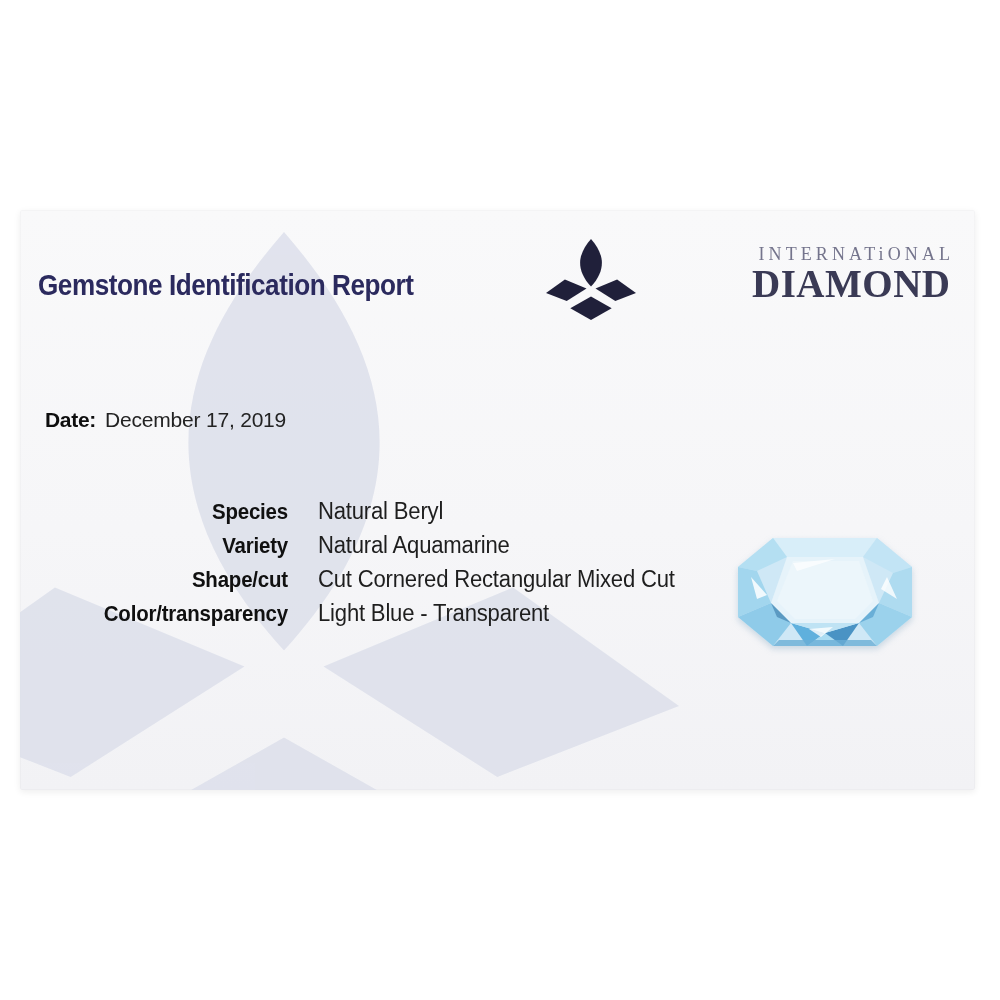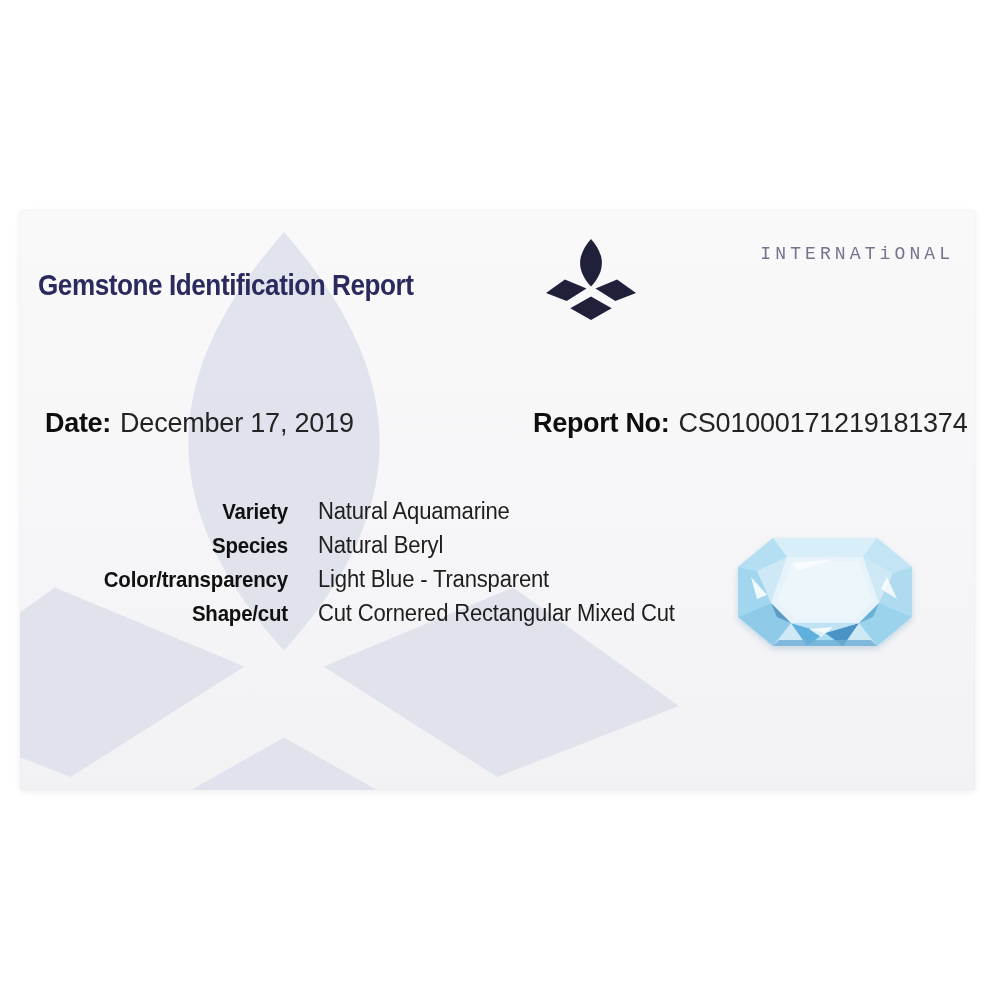--- a/index.html
+++ b/index.html
@@ -27,28 +27,28 @@
   }
   .title{
     position:absolute;left:18px;top:58px;margin:0;
     font-size:30px;font-weight:bold;color:var(--title-navy);
     letter-spacing:-.5px;transform:scaleX(.87);transform-origin:left center;
     white-space:nowrap;
   }
   .brand{position:absolute;right:25px;top:24px;height:110px;}
   .brand-icon{position:absolute;right:308px;top:4px;width:102px;height:90px;fill:var(--brand-dark);}
   .brand-text{position:absolute;right:0;top:0;width:200px;text-align:right;
-    font-family:Liberation Mono, monospace;}
+    font-family:Liberation Serif, serif;}
   .brand-line1{font-size:18px;letter-spacing:4.1px;margin-right:-4.1px;color:var(--brand-grey);
     white-space:nowrap;padding-top:10px;}
   .brand-name{font-size:39px;line-height:37px;font-weight:600;letter-spacing:.5px;margin-right:-.5px;
     color:#3a3a55;white-space:nowrap;}
   .brand-line3{font-size:18px;letter-spacing:4.6px;margin-right:-4.6px;color:var(--brand-grey);
     white-space:nowrap;padding-top:3px;}
-  .meta-row{position:absolute;left:25px;top:198px;right:25px;height:34px;font-size:27px;white-space:nowrap;}
+  .meta-row{position:absolute;left:25px;top:198px;right:25px;height:34px;font-size:21px;white-space:nowrap;}
   .meta-date{position:absolute;left:0;top:0;}
   .meta-repno{position:absolute;left:488px;top:0;}
   .meta-lbl{font-weight:bold;color:#0e0e0e;margin-right:9px;letter-spacing:-.3px;}
   .meta-val{color:#232323;letter-spacing:-.2px;}
   .props{position:absolute;left:25px;top:288px;width:720px;}
   .prow{display:flex;align-items:baseline;height:34px;white-space:nowrap;}
   .plabel{width:243px;text-align:right;font-weight:bold;font-size:22px;color:#101010;
     letter-spacing:-.2px;transform:scaleX(.93);transform-origin:right center;}
   .pvalue{margin-left:30px;font-size:23px;color:#1e1e1e;letter-spacing:-.2px;
     transform:scaleX(.96);transform-origin:left center;}
@@ -77,48 +77,46 @@
     </svg>
 
     <h1 class="title">Gemstone Identification Report</h1>
 
     <div class="brand">
       <svg class="brand-icon" viewBox="0 0 100 100">
         <use href="#lotus-mark"></use>
       </svg>
       <div class="brand-text">
         <div class="brand-line1">INTERNATiONAL</div>
+        <div class="brand-name">DIAMOND</div>
       </div>
     </div>
 
     <div class="meta-row">
       <div class="meta-date">
         <span class="meta-lbl">Date:</span><span class="meta-val">December 17, 2019</span>
       </div>
-      <div class="meta-repno">
-        <span class="meta-lbl">Report No:</span><span class="meta-val">CS01000171219181374</span>
-      </div>
     </div>
 
     <div class="props">
+      <div class="prow">
+        <span class="plabel">Species</span>
+        <span class="pvalue">Natural Beryl</span>
+      </div>
       <div class="prow">
         <span class="plabel">Variety</span>
         <span class="pvalue">Natural Aquamarine</span>
       </div>
       <div class="prow">
-        <span class="plabel">Species</span>
-        <span class="pvalue">Natural Beryl</span>
+        <span class="plabel">Shape/cut</span>
+        <span class="pvalue">Cut Cornered Rectangular Mixed Cut</span>
       </div>
       <div class="prow">
         <span class="plabel">Color/transparency</span>
         <span class="pvalue">Light Blue - Transparent</span>
-      </div>
-      <div class="prow">
-        <span class="plabel">Shape/cut</span>
-        <span class="pvalue">Cut Cornered Rectangular Mixed Cut</span>
       </div>
     </div>
 
     <svg class="gem" viewBox="0 0 176 110">
 
       <polygon points="36,1 140,1 175,30 175,80 140,109 36,109 1,80 1,30" fill="#cfe8f6"></polygon>
 
       <polygon points="36,1 140,1 126,20 50,20" fill="#d8eef9"></polygon>
 
       <polygon points="1,30 36,1 50,20 20,34" fill="#b4dff2"></polygon>

